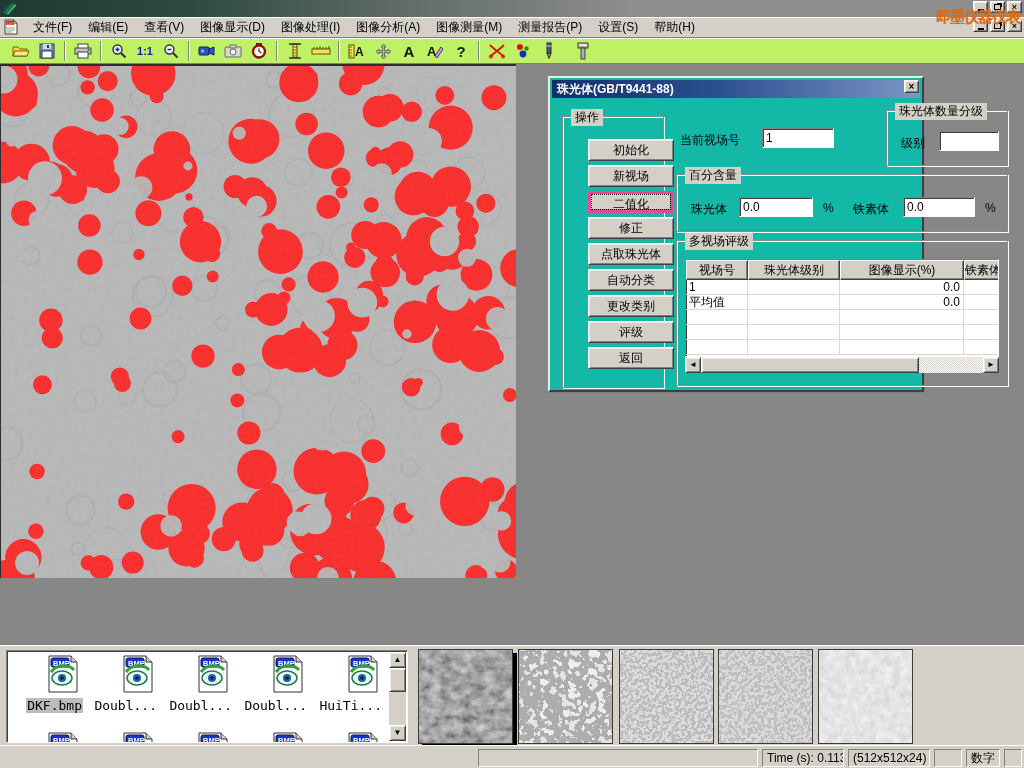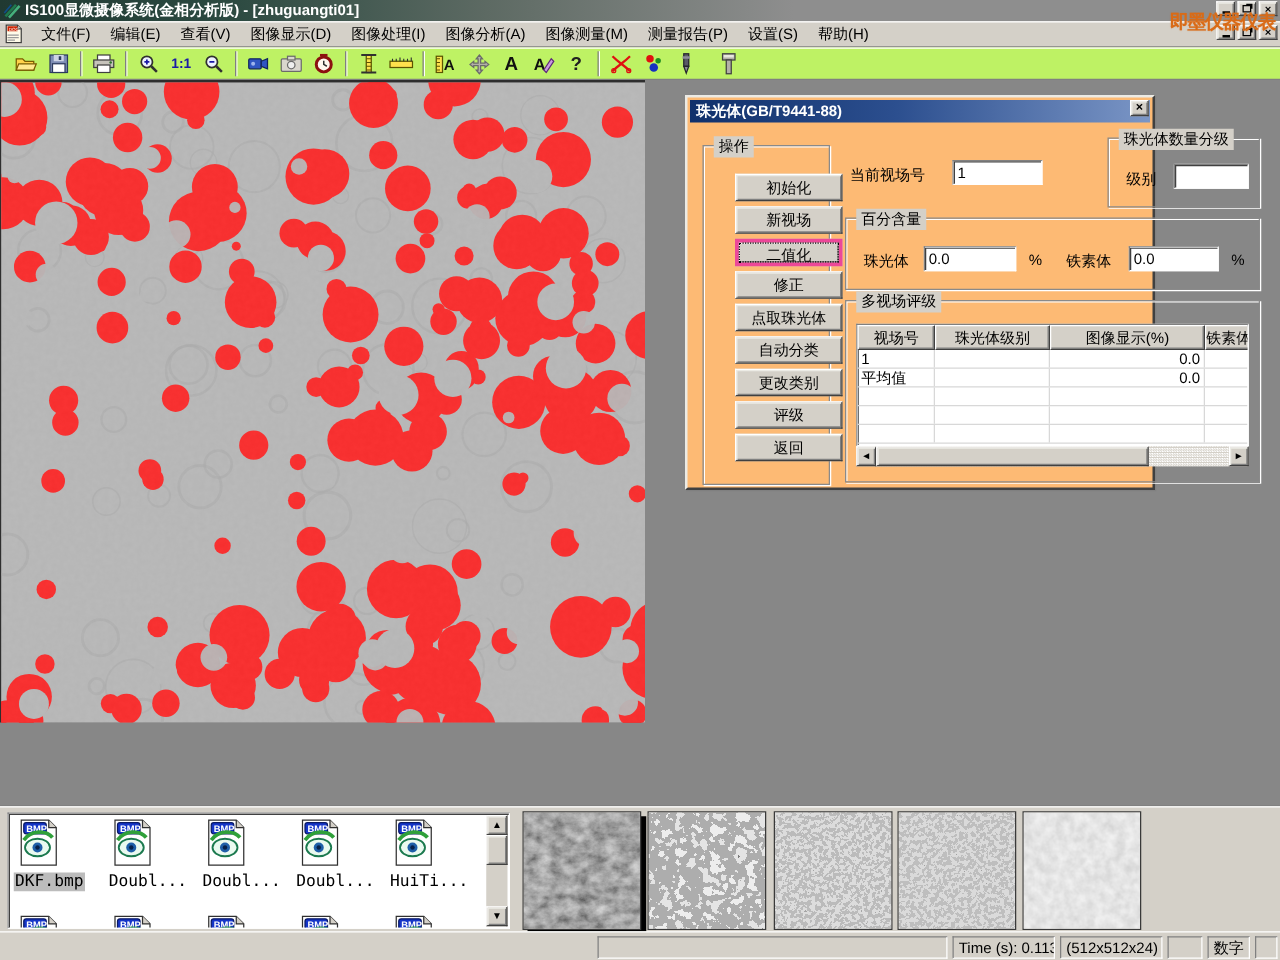--- a/index.html
+++ b/index.html
@@ -40,21 +40,21 @@
   .tb-btn { width:26px; height:22px; display:flex; align-items:center; justify-content:center; }
   .tb-sep { width:2px; height:20px; margin:0 4px; border-left:1px solid #808080; border-right:1px solid #ffffff; }
   .tb-11 { color:#1a1aa6; font-weight:bold; font-size:11px; }
 
   
   #client { left:0; top:64px; width:1024px; height:581px; background:#878787; }
   #micrograph { position:absolute; left:0; top:0; width:516px; height:514px;
     border-top:2px solid #2e2e2e; border-left:1px solid #2e2e2e; }
 
   
-  #dialog { left:548px; top:76px; width:376px; height:316px; background:#fdba74;
+  #dialog { left:548px; top:76px; width:376px; height:316px; background:#14b8a6;
     border:2px solid; border-color:#ecebe5 #404040 #404040 #ecebe5; box-shadow:1px 1px 0 #808080; }
   #dlg-title { position:absolute; left:2px; top:2px; right:2px; height:18px;
     background:linear-gradient(90deg,#10306b 0%, #2c4f8f 45%, #7b96c6 100%);
     color:#fff; font-weight:bold; display:flex; align-items:center; padding-left:5px; }
   #dlg-close { position:absolute; right:3px; top:2px; width:15px; height:13px;
     font-size:10px; font-weight:bold; line-height:12px; text-align:center; color:#000; }
   .grouplabel { position:absolute; top:-8px; left:8px; background:#d4d0c8; padding:0 4px; white-space:nowrap; }
   .dlg-btn { position:absolute; left:8px; width:86px; height:22px; text-align:center; line-height:20px;
     font-size:12px; white-space:nowrap;margin-left:17px; }
   .dlg-btn.default { border:3px solid #ec4899; box-shadow: inset 1px 1px 0 #fff, inset -1px -1px 0 #808080;
@@ -75,21 +75,21 @@
   .td.num { text-align:right; }
   .hscroll { position:absolute; left:8px; top:116px; width:314px; height:16px; background:#d4d0c8; display:flex; }
   .sb-btn { width:16px; height:16px; font-size:8px; line-height:14px; text-align:center; color:#000; flex:none; }
   .sb-track { flex:1; background:repeating-conic-gradient(#ffffff 0% 25%, #d4d0c8 0% 50%) 0 0/2px 2px; position:relative; }
   .sb-thumb { position:absolute; left:0; top:0; height:16px; }
 
   
   #bottom-panel { left:0; top:645px; width:1024px; height:100px; background:#d4d0c8;
     border-top:1px solid #ffffff; box-shadow:0 -1px 0 #808080; }
   #filebox { position:absolute; left:6px; top:4px; width:402px; height:93px; overflow:hidden; }
-  .file-item { position:absolute; top:3px; width:72px; text-align:left; }
+  .file-item { position:absolute; top:3px; width:72px; text-align:right; }
   .file-label { font-family:"DejaVu Sans Mono", monospace; font-size:13px; margin-top:1px;
     display:inline-block; padding:0 1px; white-space:nowrap; }
   .file-label.selected { background:#bcbcbc; }
   #vscroll { position:absolute; right:1px; top:1px; width:17px; height:89px; background:#d4d0c8; }
   .thumb { position:absolute; top:3px; width:95px; height:95px; border:1px solid #3a3a3a; }
   .thumb.shadow { box-shadow:4px 4px 0 #000; }
 
   
   #statusbar { left:0; top:745px; width:1024px; height:23px; background:#d4d0c8; border-top:1px solid #ffffff; }
   .sb-panel { position:absolute; top:3px; height:18px; background:#d4d0c8;
@@ -101,21 +101,20 @@
 </style>
 </head>
 <body>
 
 <div id="titlebar" class="abs">
   <svg width="16" height="15" viewBox="0 0 16 16" style="margin-left:2px;flex:none;">
     <path d="M2 13 L11 3" stroke="#1f7a4d" stroke-width="2.2" fill="none"></path>
     <path d="M5 14 L14 4" stroke="#45b07c" stroke-width="2.2" fill="none"></path>
     <path d="M1 10 L7 3" stroke="#0e4f8a" stroke-width="1.4" fill="none"></path>
   </svg>
-  <span class="t-text">IS100显微摄像系统(金相分析版) - [zhuguangti01]</span>
   <div id="title-buttons">
     <div class="winbtn raised"><span class="glyph-min"></span></div>
     <div class="winbtn raised"><span class="glyph-restore"></span></div>
     <div class="winbtn raised">×</div>
   </div>
 </div>
 <div id="watermark" class="abs">即墨仪器仪表</div>
 
 <div id="menubar" class="abs">
   <svg width="16" height="16" viewBox="0 0 16 16" style="margin:0 6px 0 3px;flex:none;">

